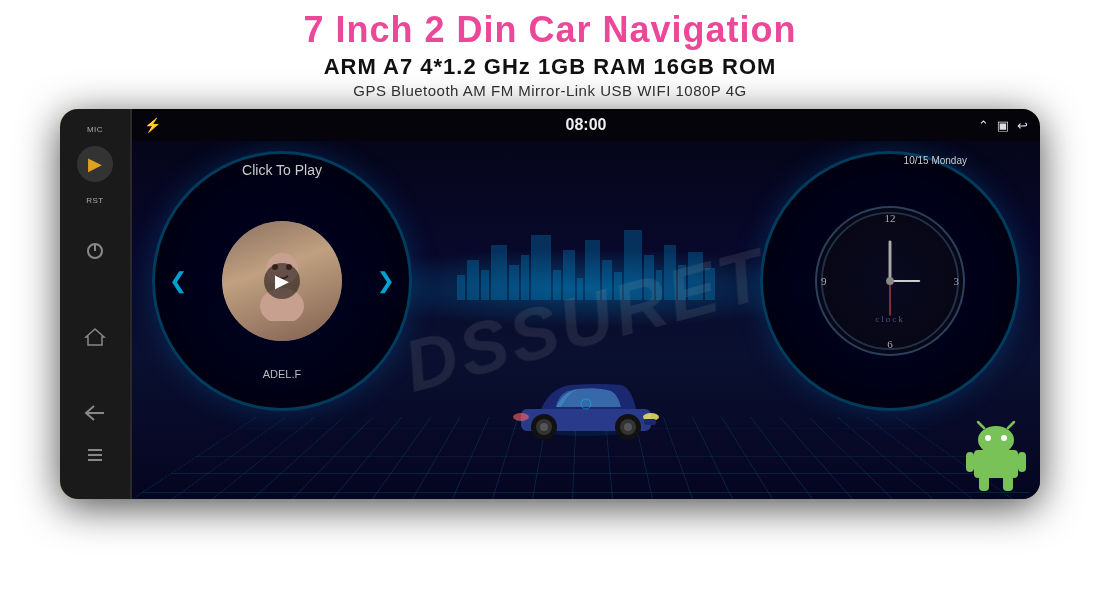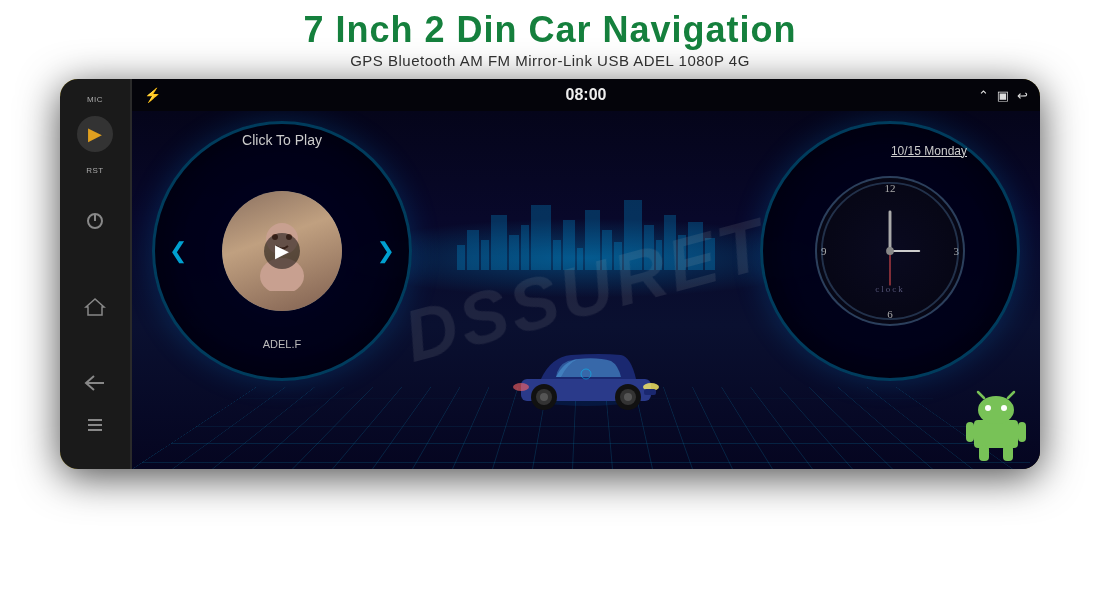--- a/index.html
+++ b/index.html
@@ -14,21 +14,21 @@
 
     .top-section {
       text-align: center;
       padding: 10px 0 8px;
       background: #fff;
     }
 
     .main-title {
       font-size: 36px;
       font-weight: 900;
-      color: #15803d;
+      color: #ec4899;
       letter-spacing: 1px;
       line-height: 1.1;
     }
 
     .specs-row {
       font-size: 22px;
       font-weight: 800;
       color: #111;
       margin: 4px 0 2px;
       letter-spacing: 1px;
@@ -294,26 +294,25 @@
       background: radial-gradient(circle, rgba(0,0,30,0.9) 0%, rgba(0,0,20,0.95) 100%);
       display: flex;
       align-items: center;
       justify-content: center;
       box-shadow: 0 0 30px rgba(0,150,255,0.2), inset 0 0 40px rgba(0,0,0,0.5);
     }
 
     
     .date-display {
       position: absolute;
-      top: 20px;
+      top: 1px;
       right: 50px;
       color: #ccc;
-      font-size: 12px;
+      font-size: 10px;
       white-space: nowrap;
-      text-decoration: underline;
     }
 
     
     .clock-face {
       width: 150px;
       height: 150px;
       border-radius: 50%;
       border: 2px solid rgba(100,150,200,0.4);
       position: relative;
       background: radial-gradient(circle, #0a0a20 0%, #050510 100%);
@@ -402,21 +401,22 @@
       transform: translateX(-50%);
       width: 160px;
       height: 80px;
     }
   </style>
 </head>
 <body>
 
 <div class="top-section">
   <div class="main-title">7 Inch 2 Din Car Navigation</div>
-  <div class="features-row">GPS  Bluetooth  AM  FM  Mirror-Link  USB  ADEL  1080P  4G</div>
+  <div class="specs-row">ARM A7 4*1.2 GHz    1GB RAM    16GB ROM</div>
+  <div class="features-row">GPS  Bluetooth  AM  FM  Mirror-Link  USB  WIFI  1080P  4G</div>
 </div>
 
 <div class="device-wrapper">
   <div class="device-outer">
 
     <div class="side-panel">
       <div class="side-btn-group">
         <div class="side-label">MIC</div>
       </div>
       <div class="play-btn">▶</div>

